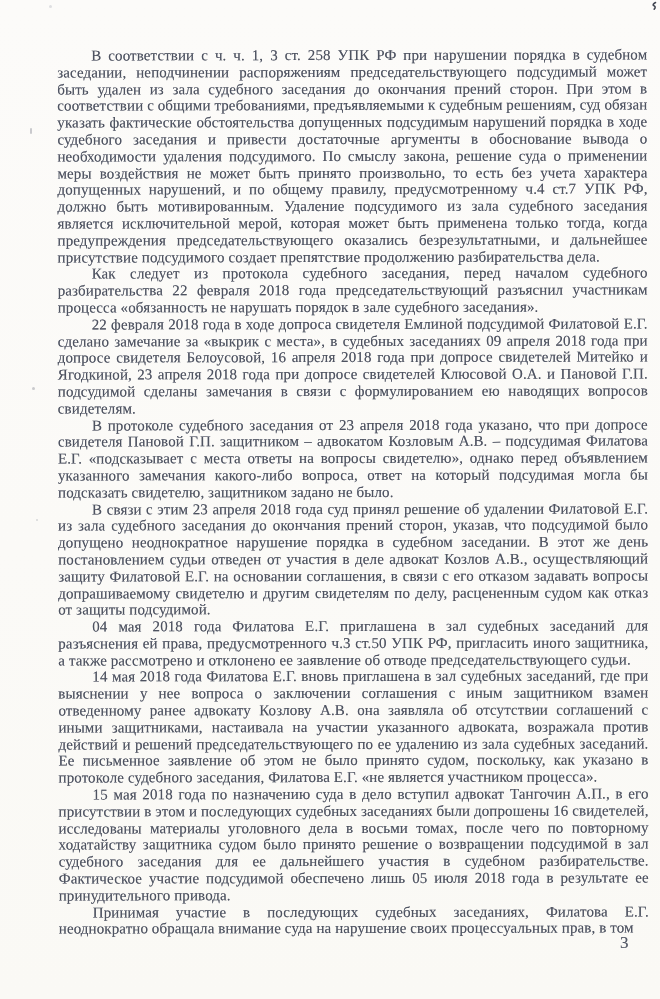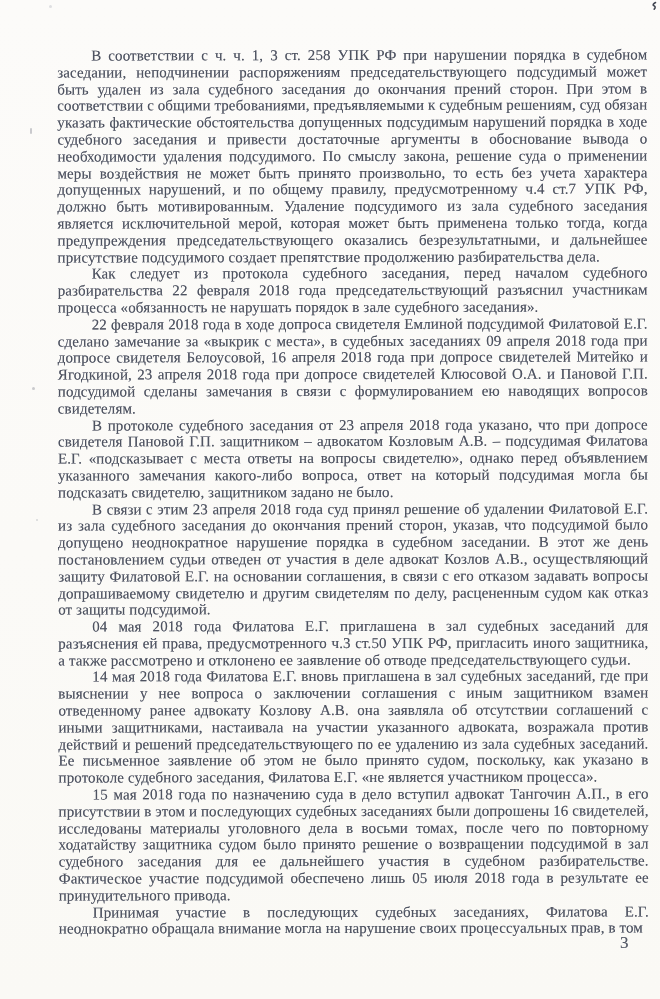--- a/index.html
+++ b/index.html
@@ -66,21 +66,21 @@
 
   <div class="text-block">
     <p>В соответствии с ч. ч. 1, 3 ст. 258 УПК РФ при нарушении порядка в судебном заседании, неподчинении распоряжениям председательствующего подсудимый может быть удален из зала судебного заседания до окончания прений сторон. При этом в соответствии с общими требованиями, предъявляемыми к судебным решениям, суд обязан указать фактические обстоятельства допущенных подсудимым нарушений порядка в ходе судебного заседания и привести достаточные аргументы в обоснование вывода о необходимости удаления подсудимого. По смыслу закона, решение суда о применении меры воздействия не может быть принято произвольно, то есть без учета характера допущенных нарушений, и по общему правилу, предусмотренному ч.4 ст.7 УПК РФ, должно быть мотивированным. Удаление подсудимого из зала судебного заседания является исключительной мерой, которая может быть применена только тогда, когда предупреждения председательствующего оказались безрезультатными, и дальнейшее присутствие подсудимого создает препятствие продолжению разбирательства дела.</p>
     <p>Как следует из протокола судебного заседания, перед началом судебного разбирательства 22 февраля 2018 года председательствующий разъяснил участникам процесса «обязанность не нарушать порядок в зале судебного заседания».</p>
     <p>22 февраля 2018 года в ходе допроса свидетеля Емлиной подсудимой Филатовой Е.Г. сделано замечание за «выкрик с места», в судебных заседаниях 09 апреля 2018 года при допросе свидетеля Белоусовой, 16 апреля 2018 года при допросе свидетелей Митейко и Ягодкиной, 23 апреля 2018 года при допросе свидетелей Клюсовой О.А. и Пановой Г.П. подсудимой сделаны замечания в связи с формулированием ею наводящих вопросов свидетелям.</p>
     <p>В протоколе судебного заседания от 23 апреля 2018 года указано, что при допросе свидетеля Пановой Г.П. защитником – адвокатом Козловым А.В. – подсудимая Филатова Е.Г. «подсказывает с места ответы на вопросы свидетелю», однако перед объявлением указанного замечания какого-либо вопроса, ответ на который подсудимая могла бы подсказать свидетелю, защитником задано не было.</p>
     <p>В связи с этим 23 апреля 2018 года суд принял решение об удалении Филатовой Е.Г. из зала судебного заседания до окончания прений сторон, указав, что подсудимой было допущено неоднократное нарушение порядка в судебном заседании. В этот же день постановлением судьи отведен от участия в деле адвокат Козлов А.В., осуществляющий защиту Филатовой Е.Г. на основании соглашения, в связи с его отказом задавать вопросы допрашиваемому свидетелю и другим свидетелям по делу, расцененным судом как отказ от защиты подсудимой.</p>
     <p>04 мая 2018 года Филатова Е.Г. приглашена в зал судебных заседаний для разъяснения ей права, предусмотренного ч.3 ст.50 УПК РФ, пригласить иного защитника, а также рассмотрено и отклонено ее заявление об отводе председательствующего судьи.</p>
     <p>14 мая 2018 года Филатова Е.Г. вновь приглашена в зал судебных заседаний, где при выяснении у нее вопроса о заключении соглашения с иным защитником взамен отведенному ранее адвокату Козлову А.В. она заявляла об отсутствии соглашений с иными защитниками, настаивала на участии указанного адвоката, возражала против действий и решений председательствующего по ее удалению из зала судебных заседаний. Ее письменное заявление об этом не было принято судом, поскольку, как указано в протоколе судебного заседания, Филатова Е.Г. «не является участником процесса».</p>
     <p>15 мая 2018 года по назначению суда в дело вступил адвокат Тангочин А.П., в его присутствии в этом и последующих судебных заседаниях были допрошены 16 свидетелей, исследованы материалы уголовного дела в восьми томах, после чего по повторному ходатайству защитника судом было принято решение о возвращении подсудимой в зал судебного заседания для ее дальнейшего участия в судебном разбирательстве. Фактическое участие подсудимой обеспечено лишь 05 июля 2018 года в результате ее принудительного привода.</p>
-    <p>Принимая участие в последующих судебных заседаниях, Филатова Е.Г. неоднократно обращала внимание могла на нарушение своих процессуальных прав, в том</p>
+    <p>Принимая участие в последующих судебных заседаниях, Филатова Е.Г. неоднократно обращала внимание суда на нарушение своих процессуальных прав, в том</p>
   </div>
 
   <div class="page-number">3</div>
 
   <svg class="mark-tr" viewBox="0 0 12 11" aria-hidden="true">
     <path d="M10.5 1.5 C 8.5 2.5, 7.5 4, 8.8 4.6 C 10 5.2, 11 6.5, 9.2 8.2" fill="none" stroke="#3f4450" stroke-width="1.6" stroke-linecap="round"></path>
   </svg>
   <div class="speck s1"></div>
   <div class="speck s2"></div>
   <div class="speck s3"></div>

